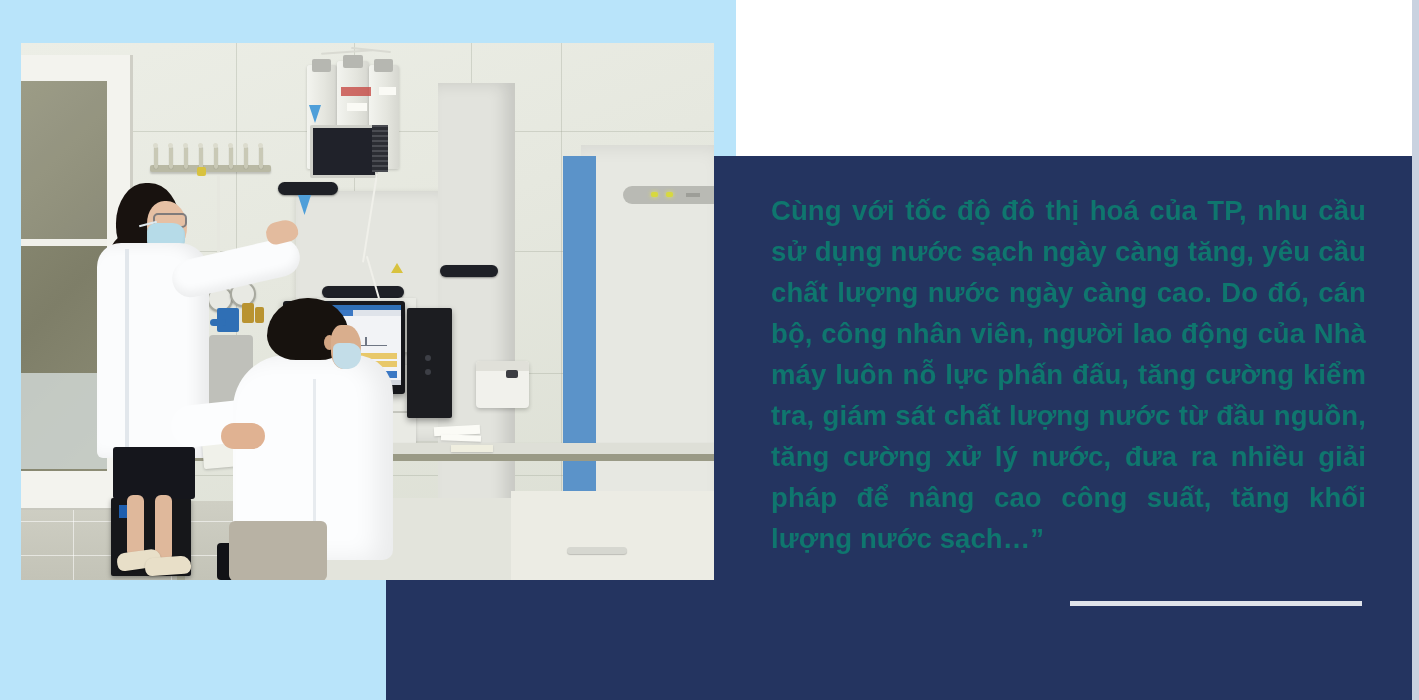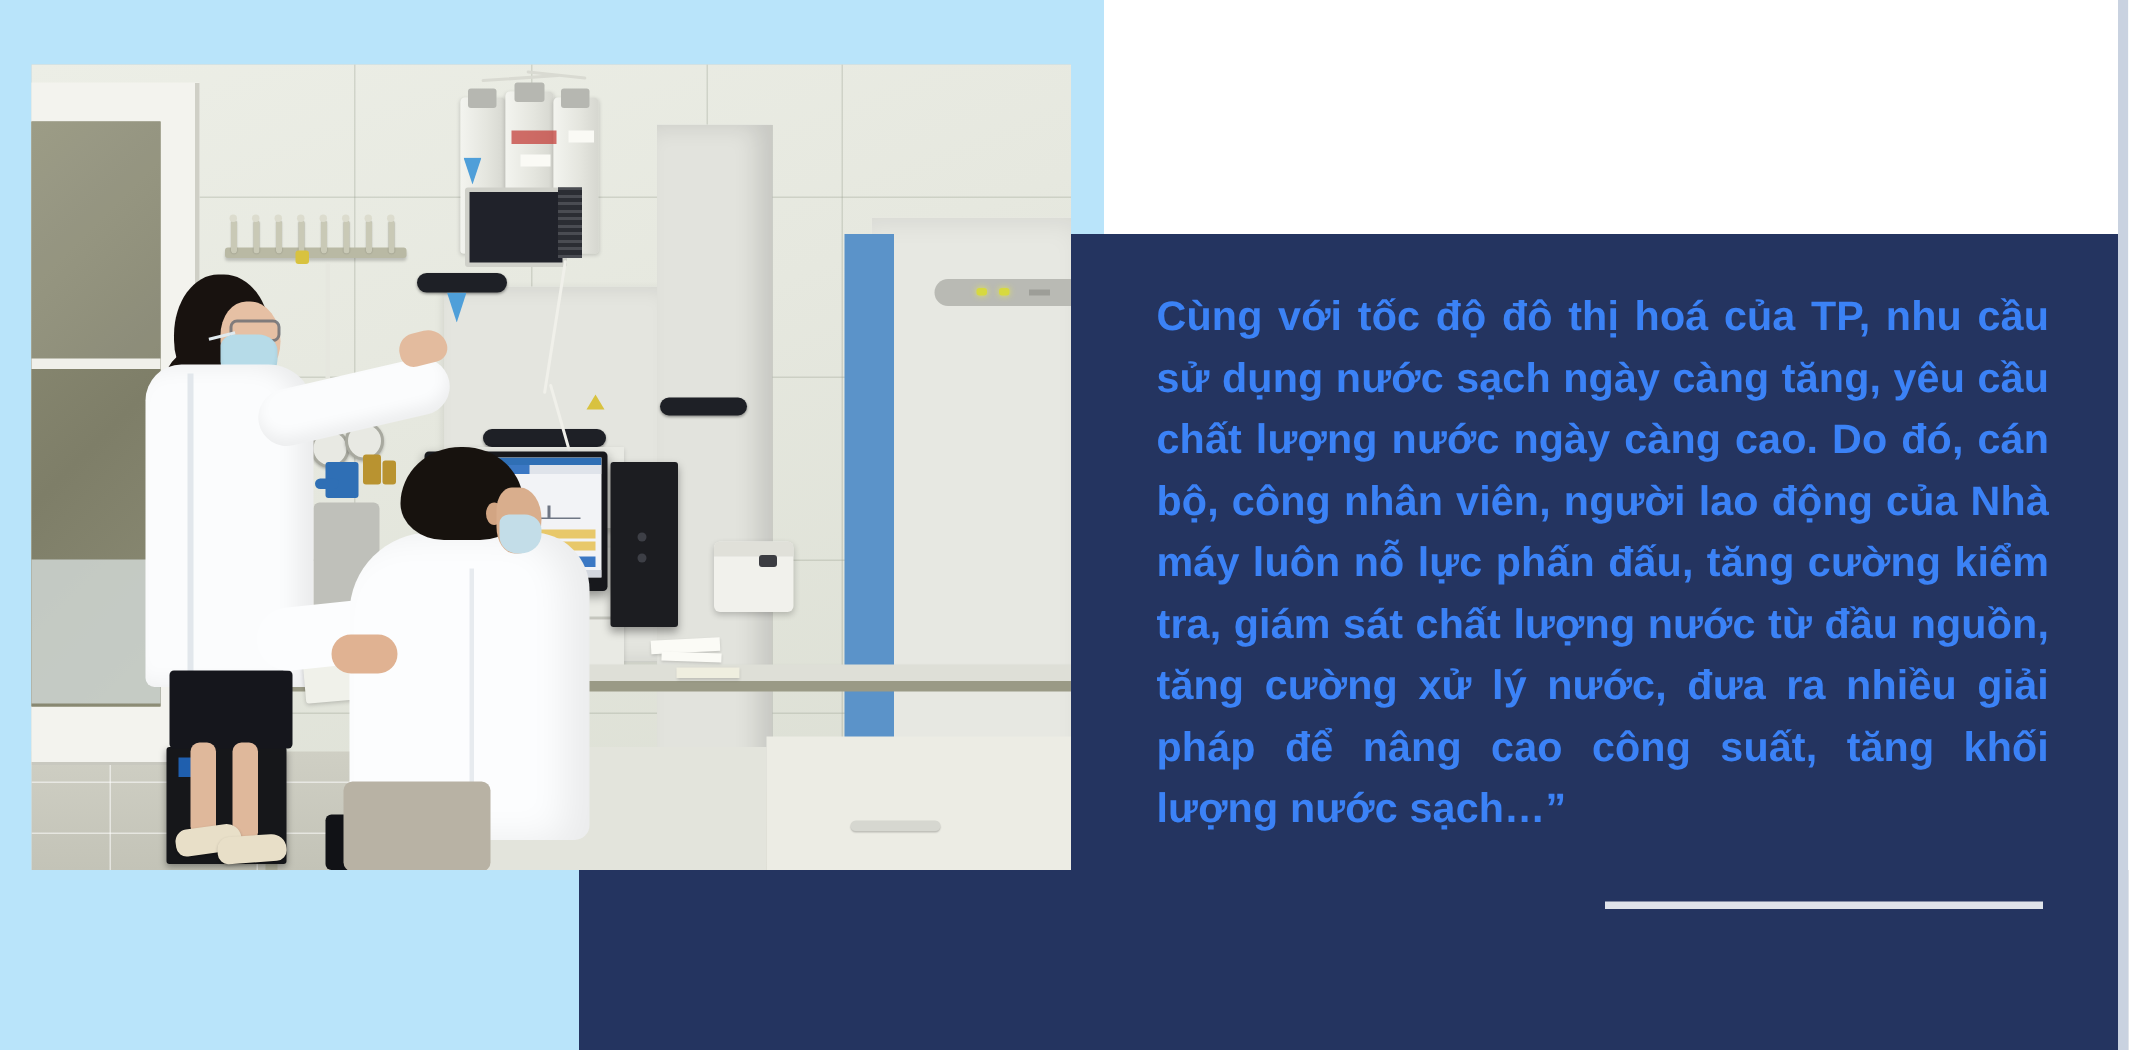--- a/index.html
+++ b/index.html
@@ -156,21 +156,21 @@
           border-radius:54px 38px 10px 10px;box-shadow:inset -16px 0 24px rgba(0,0,0,.07);}
   .m-coat-seam{left:292px;top:336px;width:3px;height:170px;background:#e7ebef;}
   .m-arm{left:150px;top:358px;width:120px;height:42px;background:#fcfdfe;border-radius:22px;
          transform:rotate(-6deg);}
   .m-hand{left:200px;top:380px;width:44px;height:26px;background:#e0b292;border-radius:14px;}
   .m-pant{left:208px;top:478px;width:98px;height:60px;background:#b8b2a4;border-radius:6px;}
   .m-chair{left:196px;top:500px;width:70px;height:37px;background:#111216;border-radius:4px;}
 
   
   #quote{position:absolute;left:771px;top:190px;width:595px;}
-  #quote p{margin:0;color:#3b82f6;font-weight:700;font-size:27.5px;line-height:41px;
+  #quote p{margin:0;color:#0f766e;font-weight:700;font-size:27.5px;line-height:41px;
            text-align:justify;text-align-last:left;letter-spacing:.1px;
            font-family:"Liberation Sans",sans-serif;}
   #quote-rule{position:absolute;left:1070px;top:601px;width:292px;height:5px;background:#dfe3ea;}
 </style>
 </head>
 <body>
 
 <div id="stage" style="--lb:#b9e4fa;--navy:#243460;">
 
   <div class="block" id="lightblue-top"></div>

